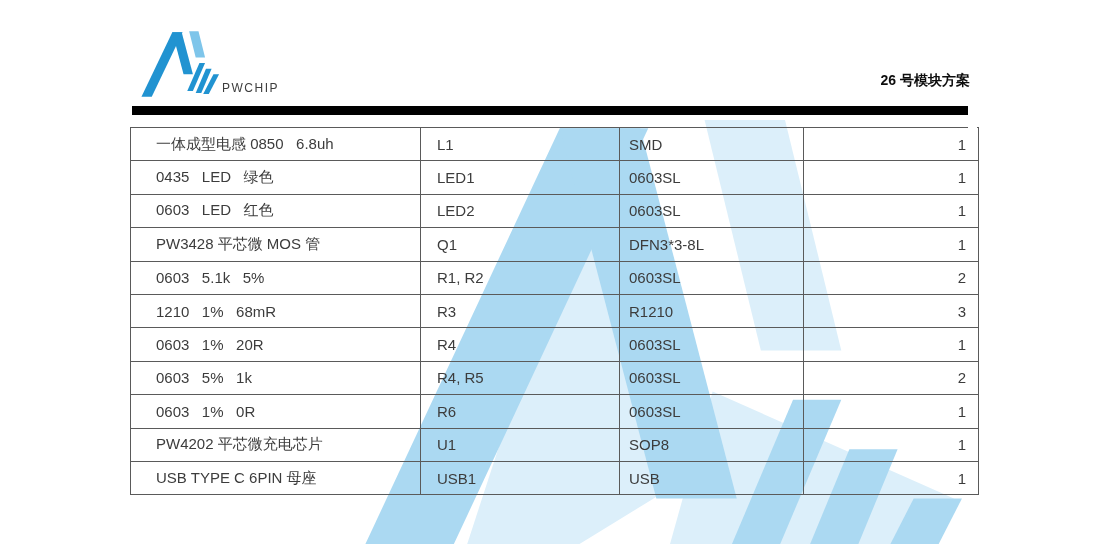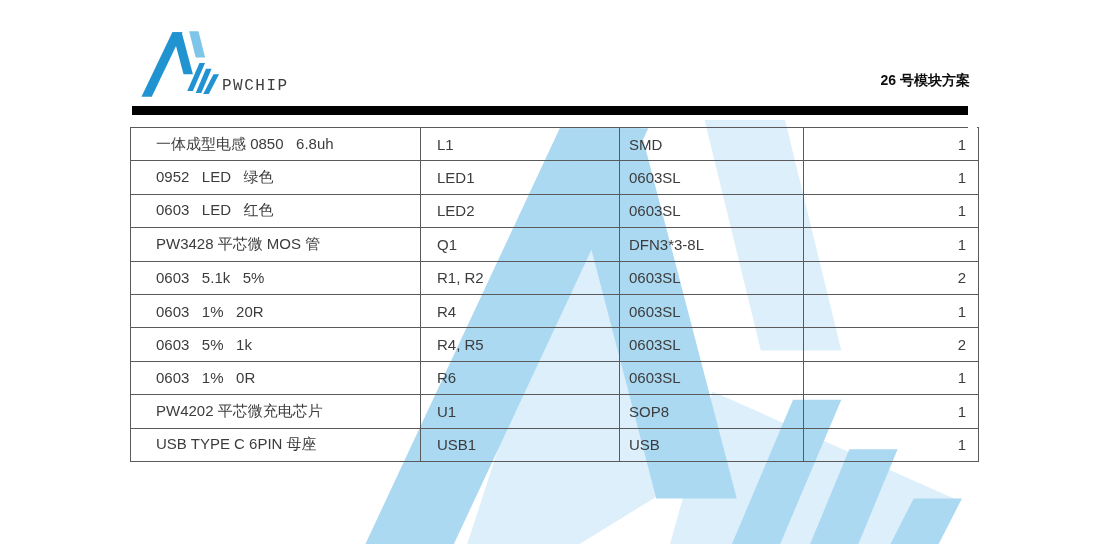--- a/index.html
+++ b/index.html
@@ -7,22 +7,22 @@
     width:1109px;height:544px;position:relative;overflow:hidden;
     background:#ffffff;
     font-family:"Liberation Sans","DejaVu Sans",sans-serif;
   }
   .brand{
     position:absolute;left:134px;top:30px;z-index:2;
     display:flex;align-items:flex-end;
   }
   .brand svg{display:block;width:86px;height:68px;}
   .brand-text{
-    font-family:Liberation Mono, monospace;
-    font-size:16px;color:#3d3d3d;letter-spacing:1.5px;
+    font-family:Liberation Sans, sans-serif;
+    font-size:12px;color:#3d3d3d;letter-spacing:1.5px;
     margin-left:2px;margin-bottom:3px;
   }
   .page-title{
     position:absolute;top:72px;right:139px;z-index:2;
     font-size:14px;font-weight:bold;color:#0d0d0d;
   }
   .header-rule{
     position:absolute;left:132px;top:106px;width:836px;height:9px;
     background:#000000;z-index:2;
   }
@@ -94,21 +94,21 @@
       <col style="width:175px">
   </colgroup>
   <tbody>
     <tr>
       <td class="c0">一体成型电感 0850   6.8uh</td>
       <td class="c1">L1</td>
       <td class="c2">SMD</td>
       <td class="c3">1</td>
     </tr>
     <tr>
-      <td class="c0">0952   LED   绿色</td>
+      <td class="c0">0435   LED   绿色</td>
       <td class="c1">LED1</td>
       <td class="c2">0603SL</td>
       <td class="c3">1</td>
     </tr>
     <tr>
       <td class="c0">0603   LED   红色</td>
       <td class="c1">LED2</td>
       <td class="c2">0603SL</td>
       <td class="c3">1</td>
     </tr>
@@ -116,20 +116,26 @@
       <td class="c0">PW3428 平芯微 MOS 管</td>
       <td class="c1">Q1</td>
       <td class="c2">DFN3*3-8L</td>
       <td class="c3">1</td>
     </tr>
     <tr>
       <td class="c0">0603   5.1k   5%</td>
       <td class="c1">R1, R2</td>
       <td class="c2">0603SL</td>
       <td class="c3">2</td>
+    </tr>
+    <tr>
+      <td class="c0">1210   1%   68mR</td>
+      <td class="c1">R3</td>
+      <td class="c2">R1210</td>
+      <td class="c3">3</td>
     </tr>
     <tr>
       <td class="c0">0603   1%   20R</td>
       <td class="c1">R4</td>
       <td class="c2">0603SL</td>
       <td class="c3">1</td>
     </tr>
     <tr>
       <td class="c0">0603   5%   1k</td>
       <td class="c1">R4, R5</td>

